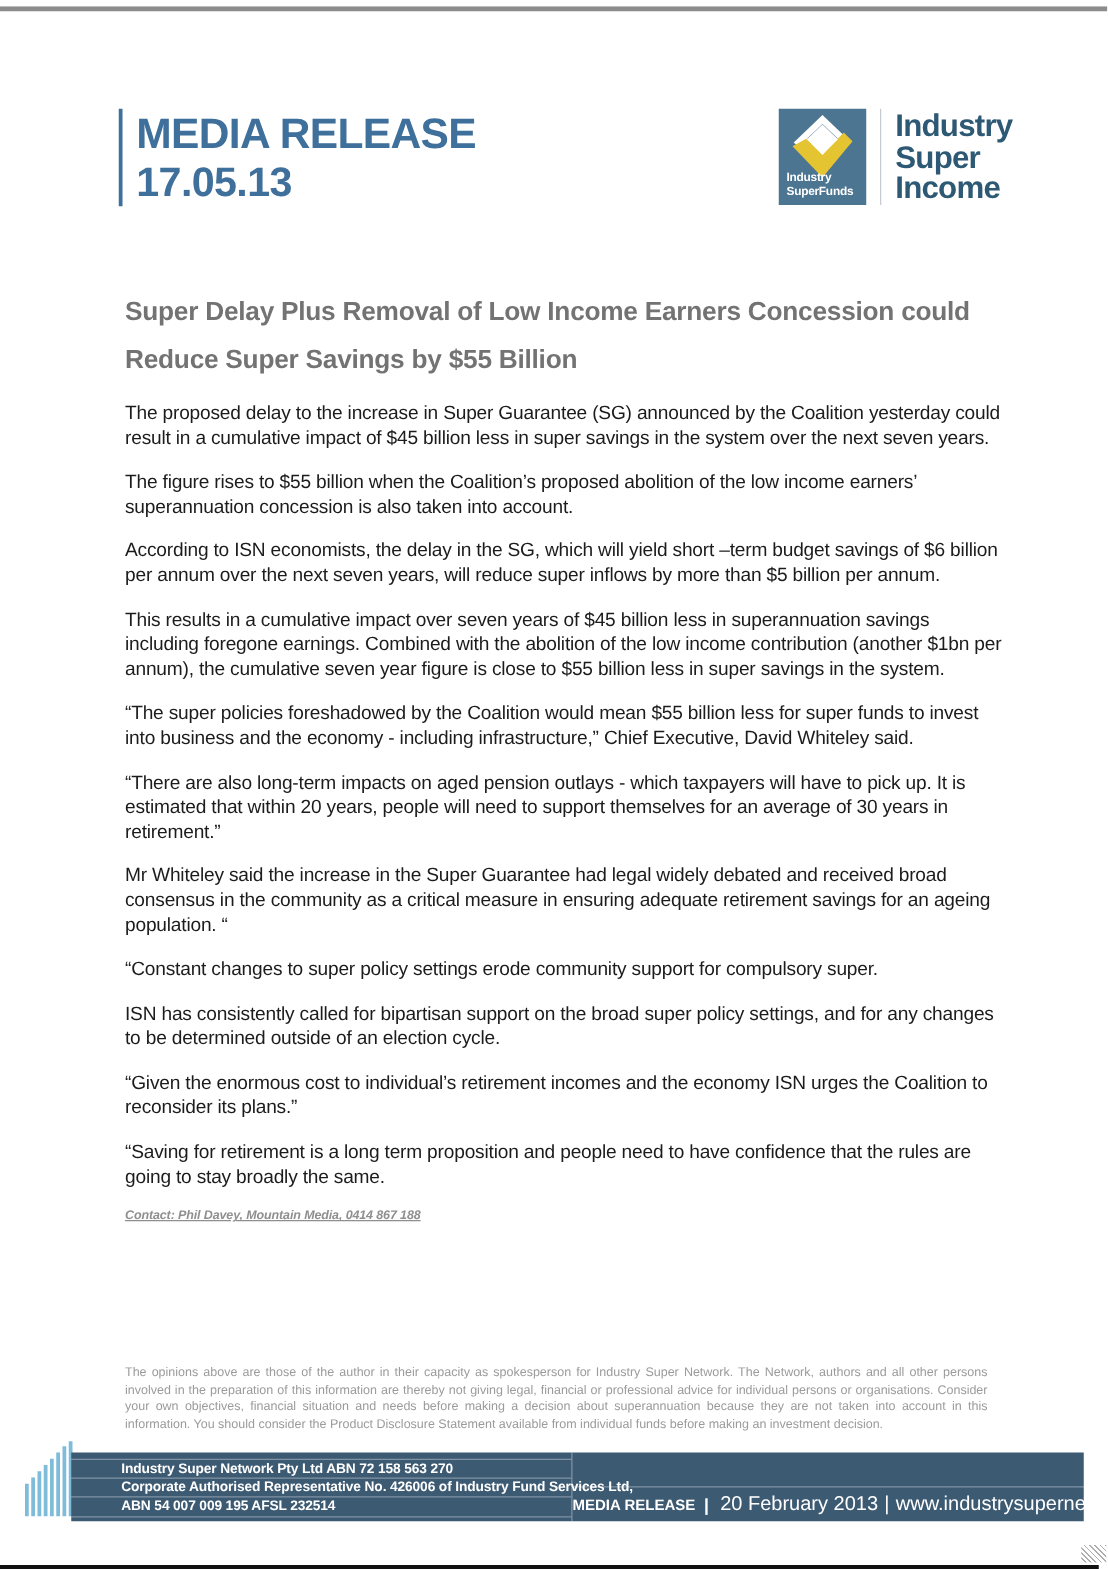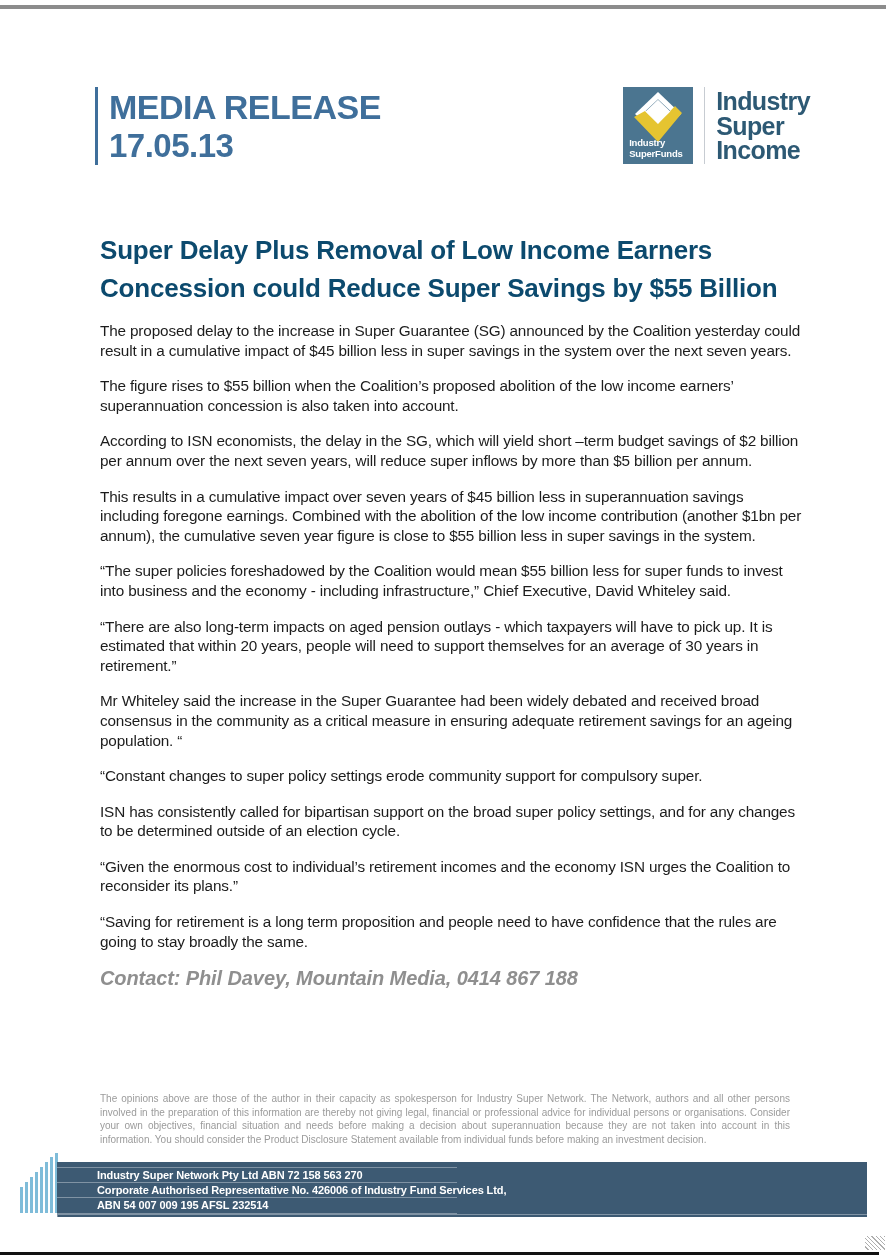--- a/index.html
+++ b/index.html
@@ -41,48 +41,48 @@
   }
   .logo-divider { width: 1px; background: #c7ccd2; margin: 0 11px; }
   .logo-name {
     color: #2d5974; font-weight: bold; font-size: 25px;
     line-height: 24.5px; letter-spacing: -0.6px; padding-top: 2px;
   }
 
   
   .content { position: absolute; top: 226px; left: 100px; width: 706px; }
   .headline {
-    font-size: 26px; font-weight: bold; color: #0c4a6e;
+    font-size: 21px; font-weight: bold; color: #737373;
     line-height: 38px; letter-spacing: -0.2px; margin-bottom: 14px;
     max-width: 700px;
   }
   .paras p {
     font-size: 15.3px; color: #1c1c1c; line-height: 19.6px;
     letter-spacing: -0.15px; margin: 0 0 16px 0;
   }
   .contact {
-    font-size: 20px; font-style: italic; font-weight: bold;
-    color: #8f8f8f; margin-top: 14px; letter-spacing: -0.1px;
+    font-size: 10px; font-style: italic; font-weight: bold;
+    color: #8f8f8f; margin-top: 14px; letter-spacing: -0.1px; text-decoration: underline;
   }
 
   .disclaimer {
     position: absolute; top: 1087px; left: 100px; width: 690px;
     font-size: 10px; line-height: 13.5px; color: #9b9b9b; text-align: justify;
   }
 
   
   .footer-bars {
     position: absolute; left: 20px; bottom: 47px;
     display: flex; align-items: flex-end; gap: 2px;
   }
   .footer-bars i { display: block; width: 3px; background: #7fbcd9; }
 
   .footer-bar {
     position: absolute; left: 57px; right: 19px; top: 1157px; height: 55px;
-    background: #3d5a73; color: #ffffff; display: flex; flex-direction: column;
+    background: #3d5a73; color: #ffffff; display: flex;
   }
   .f-left {
     width: 400px; display: flex; flex-direction: column;
     padding-top: 5px;
   }
   .f-row {
     height: 15.7px; line-height: 15.7px; padding-left: 40px;
     font-size: 11px; font-weight: bold; letter-spacing: -0.1px;
     border-bottom: 1px solid rgba(255,255,255,0.35); white-space: nowrap;
   }
@@ -148,25 +148,25 @@
         <div>Income</div>
       </div>
     </div>
   </div>
 
   <div class="content">
     <div class="headline">Super Delay Plus Removal of Low Income Earners Concession could Reduce Super Savings by $55 Billion</div>
     <div class="paras">
         <p>The proposed delay to the increase in Super Guarantee (SG) announced by the Coalition yesterday could result in a cumulative impact of $45 billion less in super savings in the system over the next seven years.</p>
         <p>The figure rises to $55 billion when the Coalition’s proposed abolition of the low income earners’ superannuation concession is also taken into account.</p>
-        <p>According to ISN economists, the delay in the SG, which will yield short –term budget savings of $2 billion per annum over the next seven years, will reduce super inflows by more than $5 billion per annum.</p>
+        <p>According to ISN economists, the delay in the SG, which will yield short –term budget savings of $6 billion per annum over the next seven years, will reduce super inflows by more than $5 billion per annum.</p>
         <p>This results in a cumulative impact over seven years of $45 billion less in superannuation savings including foregone earnings. Combined with the abolition of the low income contribution (another $1bn per annum), the cumulative seven year figure is close to $55 billion less in super savings in the system.</p>
         <p>“The super policies foreshadowed by the Coalition would mean $55 billion less for super funds to invest into business and the economy - including infrastructure,” Chief Executive, David Whiteley said.</p>
         <p>“There are also long-term impacts on aged pension outlays - which taxpayers will have to pick up. It is estimated that within 20 years, people will need to support themselves for an average of 30 years in retirement.”</p>
-        <p>Mr Whiteley said the increase in the Super Guarantee had been widely debated and received broad consensus in the community as a critical measure in ensuring adequate retirement savings for an ageing population. “</p>
+        <p>Mr Whiteley said the increase in the Super Guarantee had legal widely debated and received broad consensus in the community as a critical measure in ensuring adequate retirement savings for an ageing population. “</p>
         <p>“Constant changes to super policy settings erode community support for compulsory super.</p>
         <p>ISN has consistently called for bipartisan support on the broad super policy settings, and for any changes to be determined outside of an election cycle.</p>
         <p>“Given the enormous cost to individual’s retirement incomes and the economy ISN urges the Coalition to reconsider its plans.”</p>
         <p>“Saving for retirement is a long term proposition and people need to have confidence that the rules are going to stay broadly the same.</p>
       </div>
     <div class="contact">Contact: Phil Davey, Mountain Media, 0414 867 188</div>
   </div>
 
   <div class="disclaimer">The opinions above are those of the author in their capacity as spokesperson for Industry Super Network. The Network, authors and all other persons involved in the preparation of this information are thereby not giving legal, financial or professional advice for individual persons or organisations. Consider your own objectives, financial situation and needs before making a decision about superannuation because they are not taken into account in this information. You should consider the Product Disclosure Statement available from individual funds before making an investment decision.</div>
 

